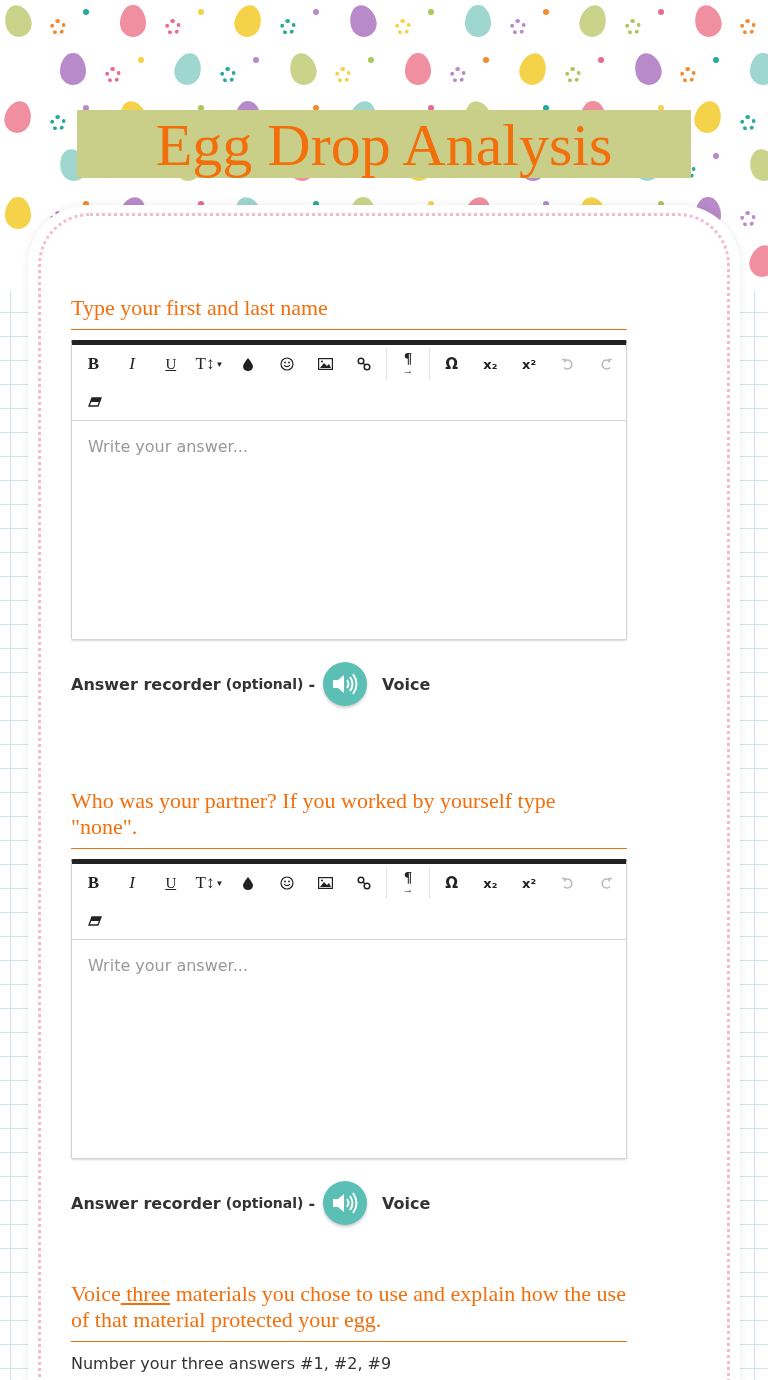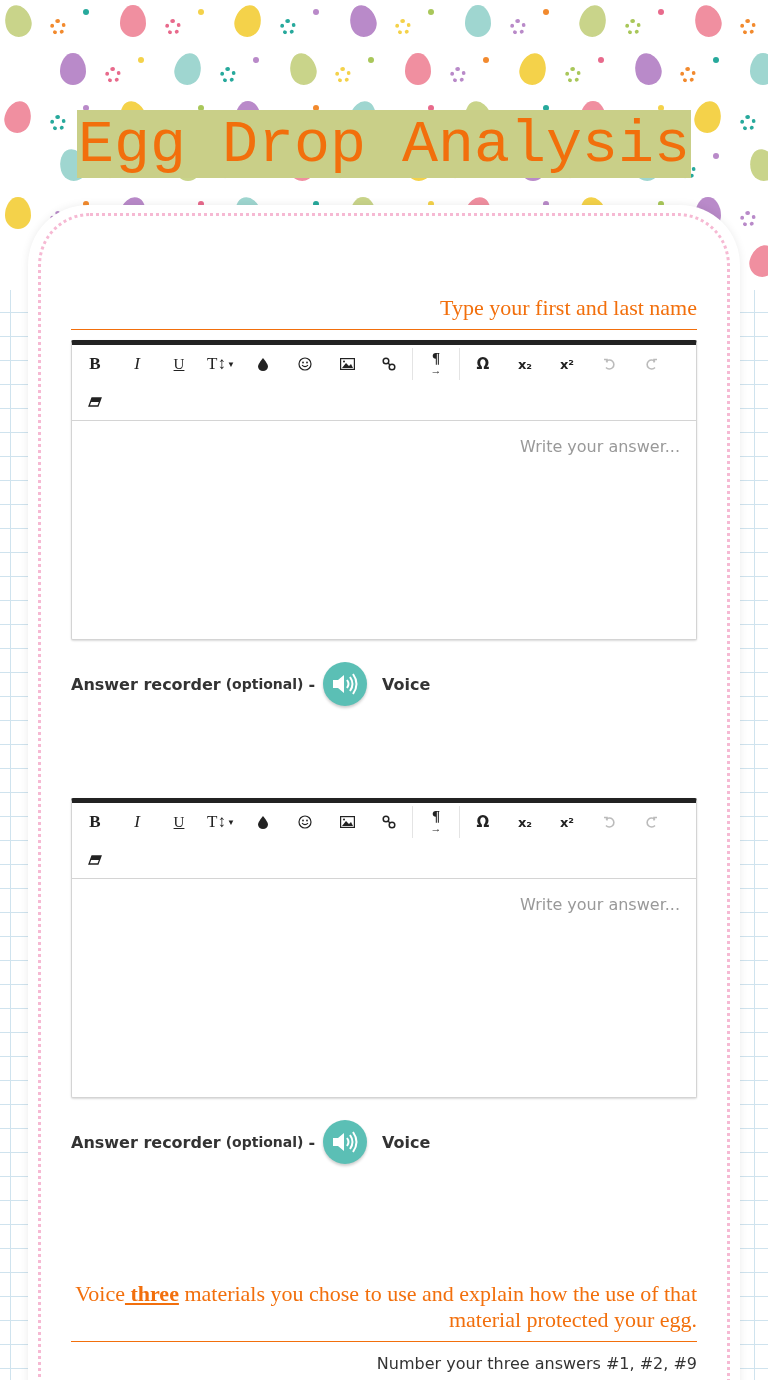--- a/index.html
+++ b/index.html
@@ -21,43 +21,43 @@
   }
   .egg { position: absolute; border-radius: 50% 50% 50% 50% / 58% 58% 42% 42%; }
   .dot { position: absolute; border-radius: 50%; }
   .flower { position: absolute; border-radius: 50%; }
   .title-banner {
     position: absolute; left: 77px; top: 110px; width: 614px; height: 68px;
     background: #c9cf88;
     display: flex; align-items: center; justify-content: center;
   }
   .title-banner h1 {
-    font-family: Liberation Mono, monospace;
+    font-family: Liberation Serif, serif;
     font-weight: normal; font-size: 60px; color: #f26f0c; line-height: 1;
     margin-top: 2px;
   }
   .card {
     position: absolute; left: 28px; top: 205px; width: 712px; height: 1200px;
     background: #fff; border-radius: 60px 60px 0 0;
     box-shadow: 0 0 8px rgba(0,0,0,0.08);
   }
   .card-inner {
     position: absolute; left: 10px; top: 8px; right: 10px; bottom: 0;
     border: 3px dotted #f6b9d3; border-bottom: none;
     border-radius: 52px 52px 0 0;
   }
   .question {
-    position: absolute; left: 71px; width: 626px; text-align: right;
+    position: absolute; left: 71px; width: 556px;
   }
   .q-title {
     font-family: "Liberation Serif", "DejaVu Serif", serif;
     color: #f26f0c; font-size: 22px; line-height: 26px;
     padding-bottom: 8px; border-bottom: 1.5px solid #f26f0c;
   }
-  .q-title u { font-weight: bold; }
+  .q-title u { font-weight: normal; }
   .editor {
     margin-top: 10px; border: 1px solid #d4d4d4; border-top: 5px solid #222;
     border-radius: 2px; background: #fff;
     box-shadow: 0 1px 2px rgba(0,0,0,0.15);
   }
   .toolbar {
     height: 76px; border-bottom: 1px solid #d4d4d4; position: relative;
   }
   .tb-row { display: flex; align-items: center; height: 38px; padding-left: 2px; }
   .tb-btn {
@@ -300,20 +300,21 @@
           <path d="M16 8 Q19 12 16 16" fill="none" stroke="#fff" stroke-width="2"></path>
           <path d="M19 5 Q24 12 19 19" fill="none" stroke="#fff" stroke-width="2"></path>
           <path d="M22 2 Q29 12 22 22" fill="none" stroke="#fff" stroke-width="2"></path>
         </svg>
     </div>
     <span class="voice-label">Voice</span>
   </div>
 </div>
 
 <div class="question" style="top:788px;">
+  <div class="q-title">Who was your partner?  If you worked by yourself type "none".</div>
   <div class="editor">
     <div class="toolbar">
       <div class="tb-row">
         <div class="tb-btn serif" style="font-weight:bold">B</div>
         <div class="tb-btn serif" style="font-style:italic">I</div>
         <div class="tb-btn serif" style="text-decoration:underline;font-size:15px">U</div>
         <div class="tb-btn serif">
             <span>T↕</span>
             <span style="font-size:8px;margin-left:1px">▼</span>
           </div>

